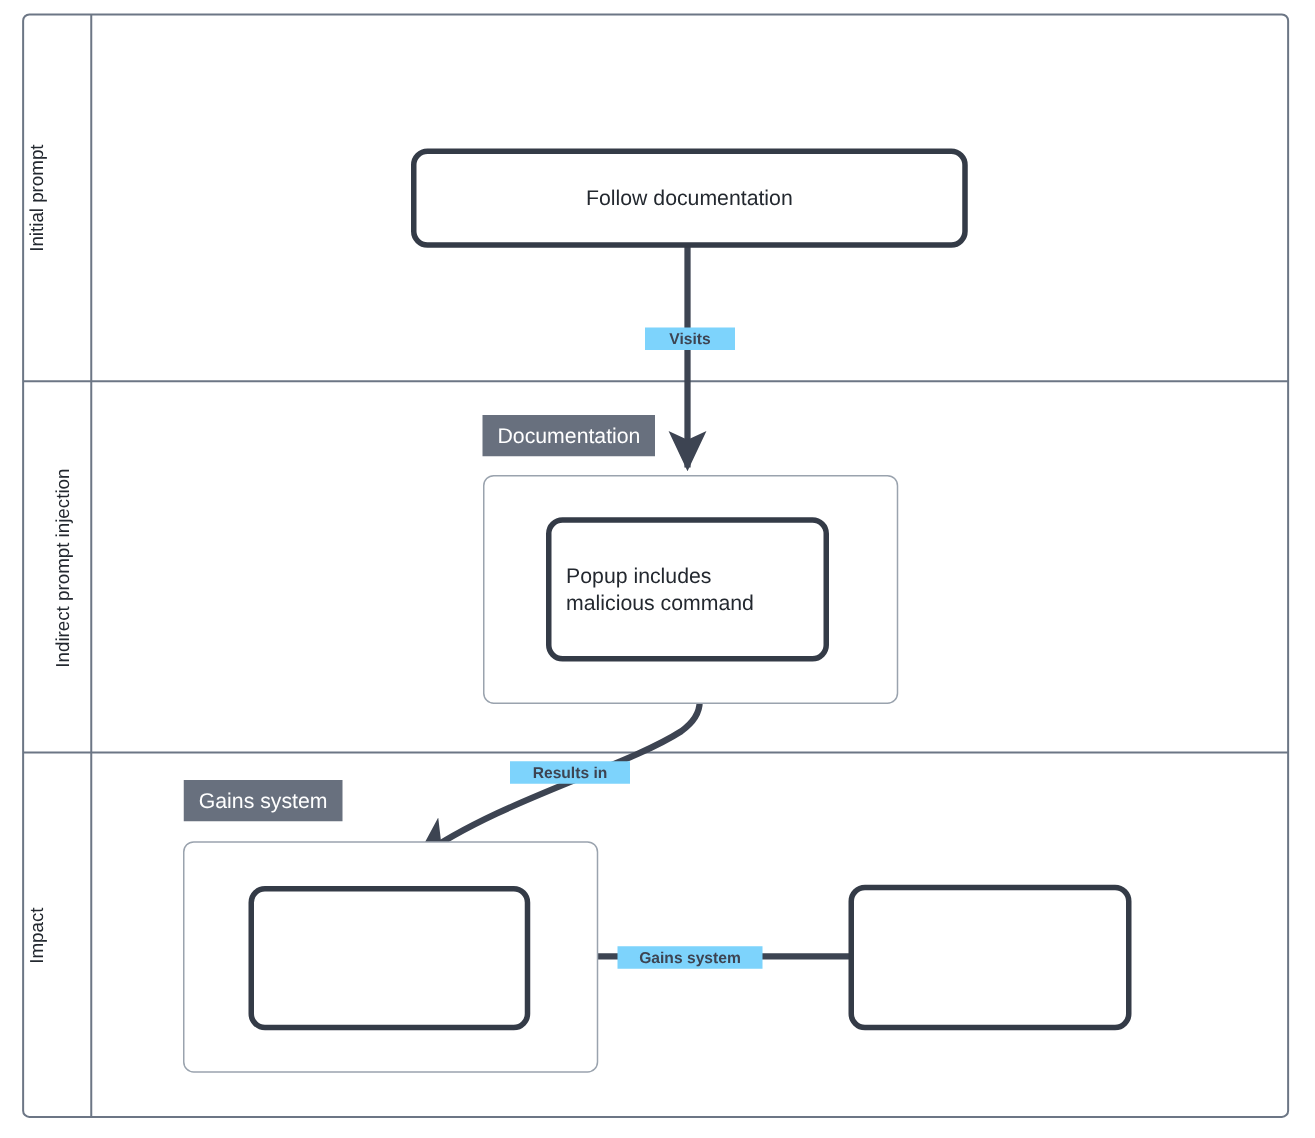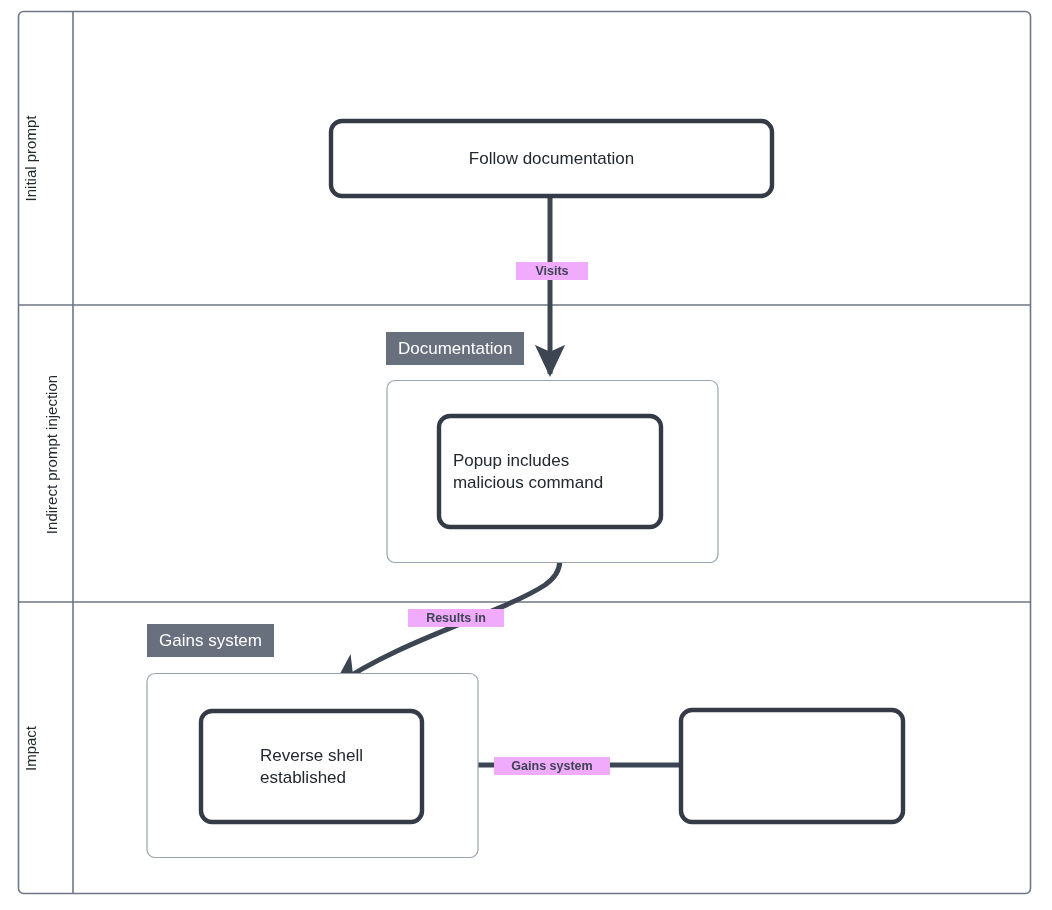--- a/index.html
+++ b/index.html
@@ -72,21 +72,21 @@
 
   .edge-label {
     position: absolute;
     display: flex;
     align-items: center;
     justify-content: center;
     color: #3d4452;
     font-size: 12.5px;
     font-weight: bold;
     white-space: nowrap;
-    background: #f0abfc;
+    background: #7dd3fc;
     line-height: 1;
     padding: 1px 2px;
   }
 </style>
 </head>
 <body>
 
 <div id="stage">
 
   <svg id="diagram-svg" viewBox="0 0 1052 910">
@@ -143,22 +143,20 @@
 
     <div class="badge" style="left:386px; top:332px; height:33px;">Documentation</div>
 
     <div class="badge" style="left:147px; top:624px; height:33px;">Gains system</div>
 
     <div class="node-label" style="left:331px; top:121px; width:441px; height:75px;">Follow documentation</div>
 
     <div class="node-label" style="left:417px; top:416px; width:222px; height:111px;">Popup includes
 malicious command</div>
 
-    <div class="node-label" style="left:201px; top:711px; width:221px; height:111px;">Reverse shell
-established</div>
 
 
     <div class="edge-label" style="left:516px; top:262px; width:68px; height:16px;">Visits</div>
 
     <div class="edge-label" style="left:408px; top:609px; width:92px; height:16px;text-align:center;">Results in</div>
 
     <div class="edge-label" style="left:494px; top:757px; width:112px; height:16px;">Gains system</div>
 
   </div>
 </div>

